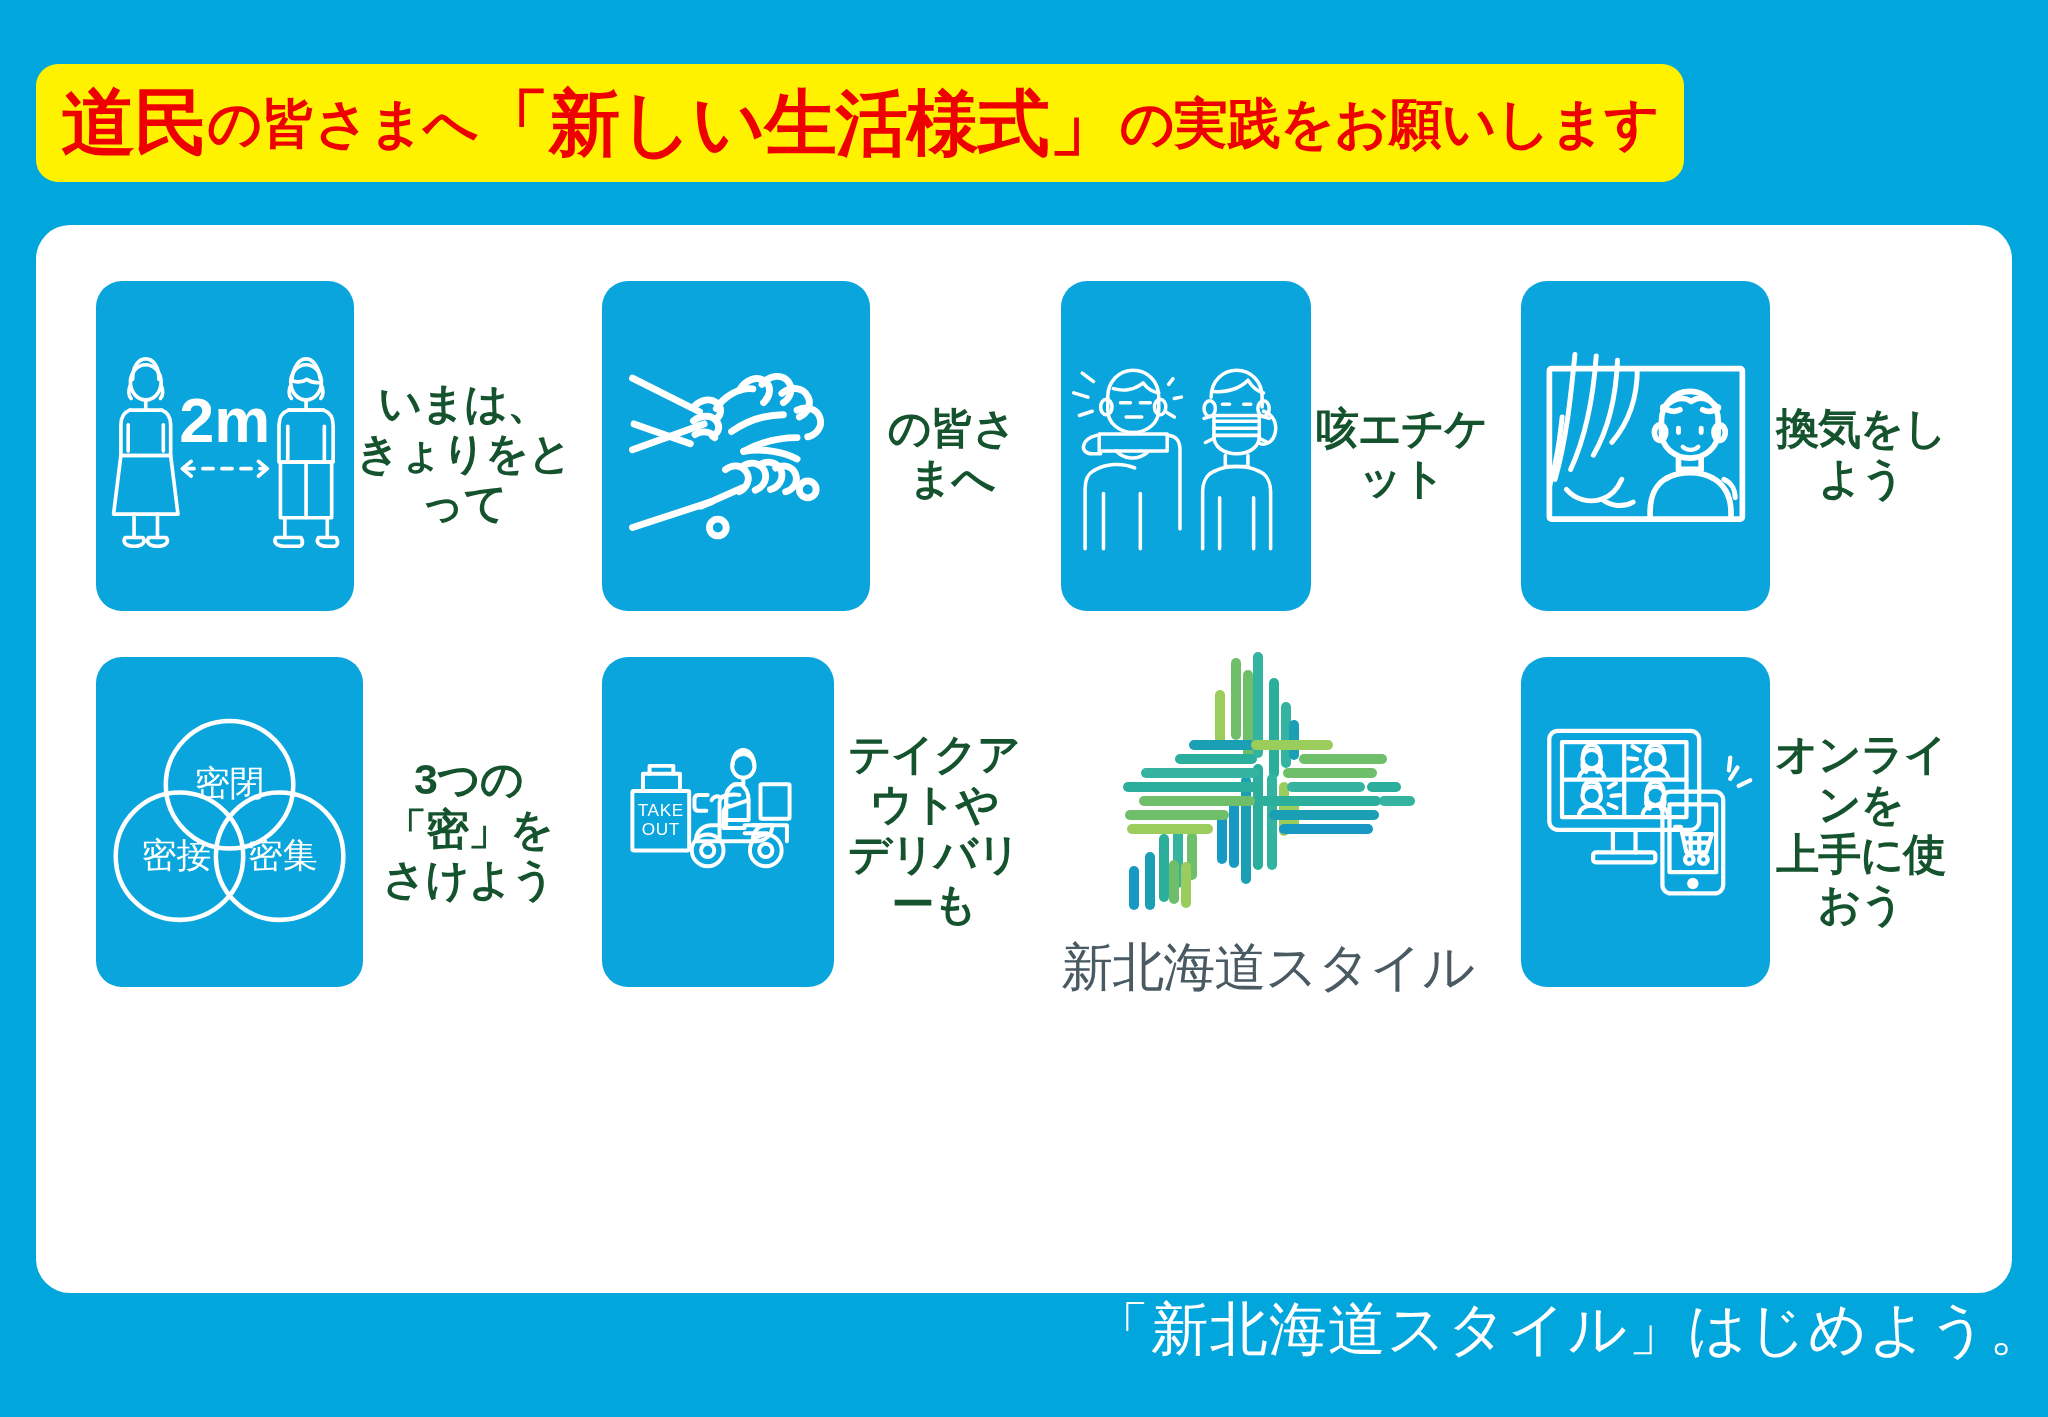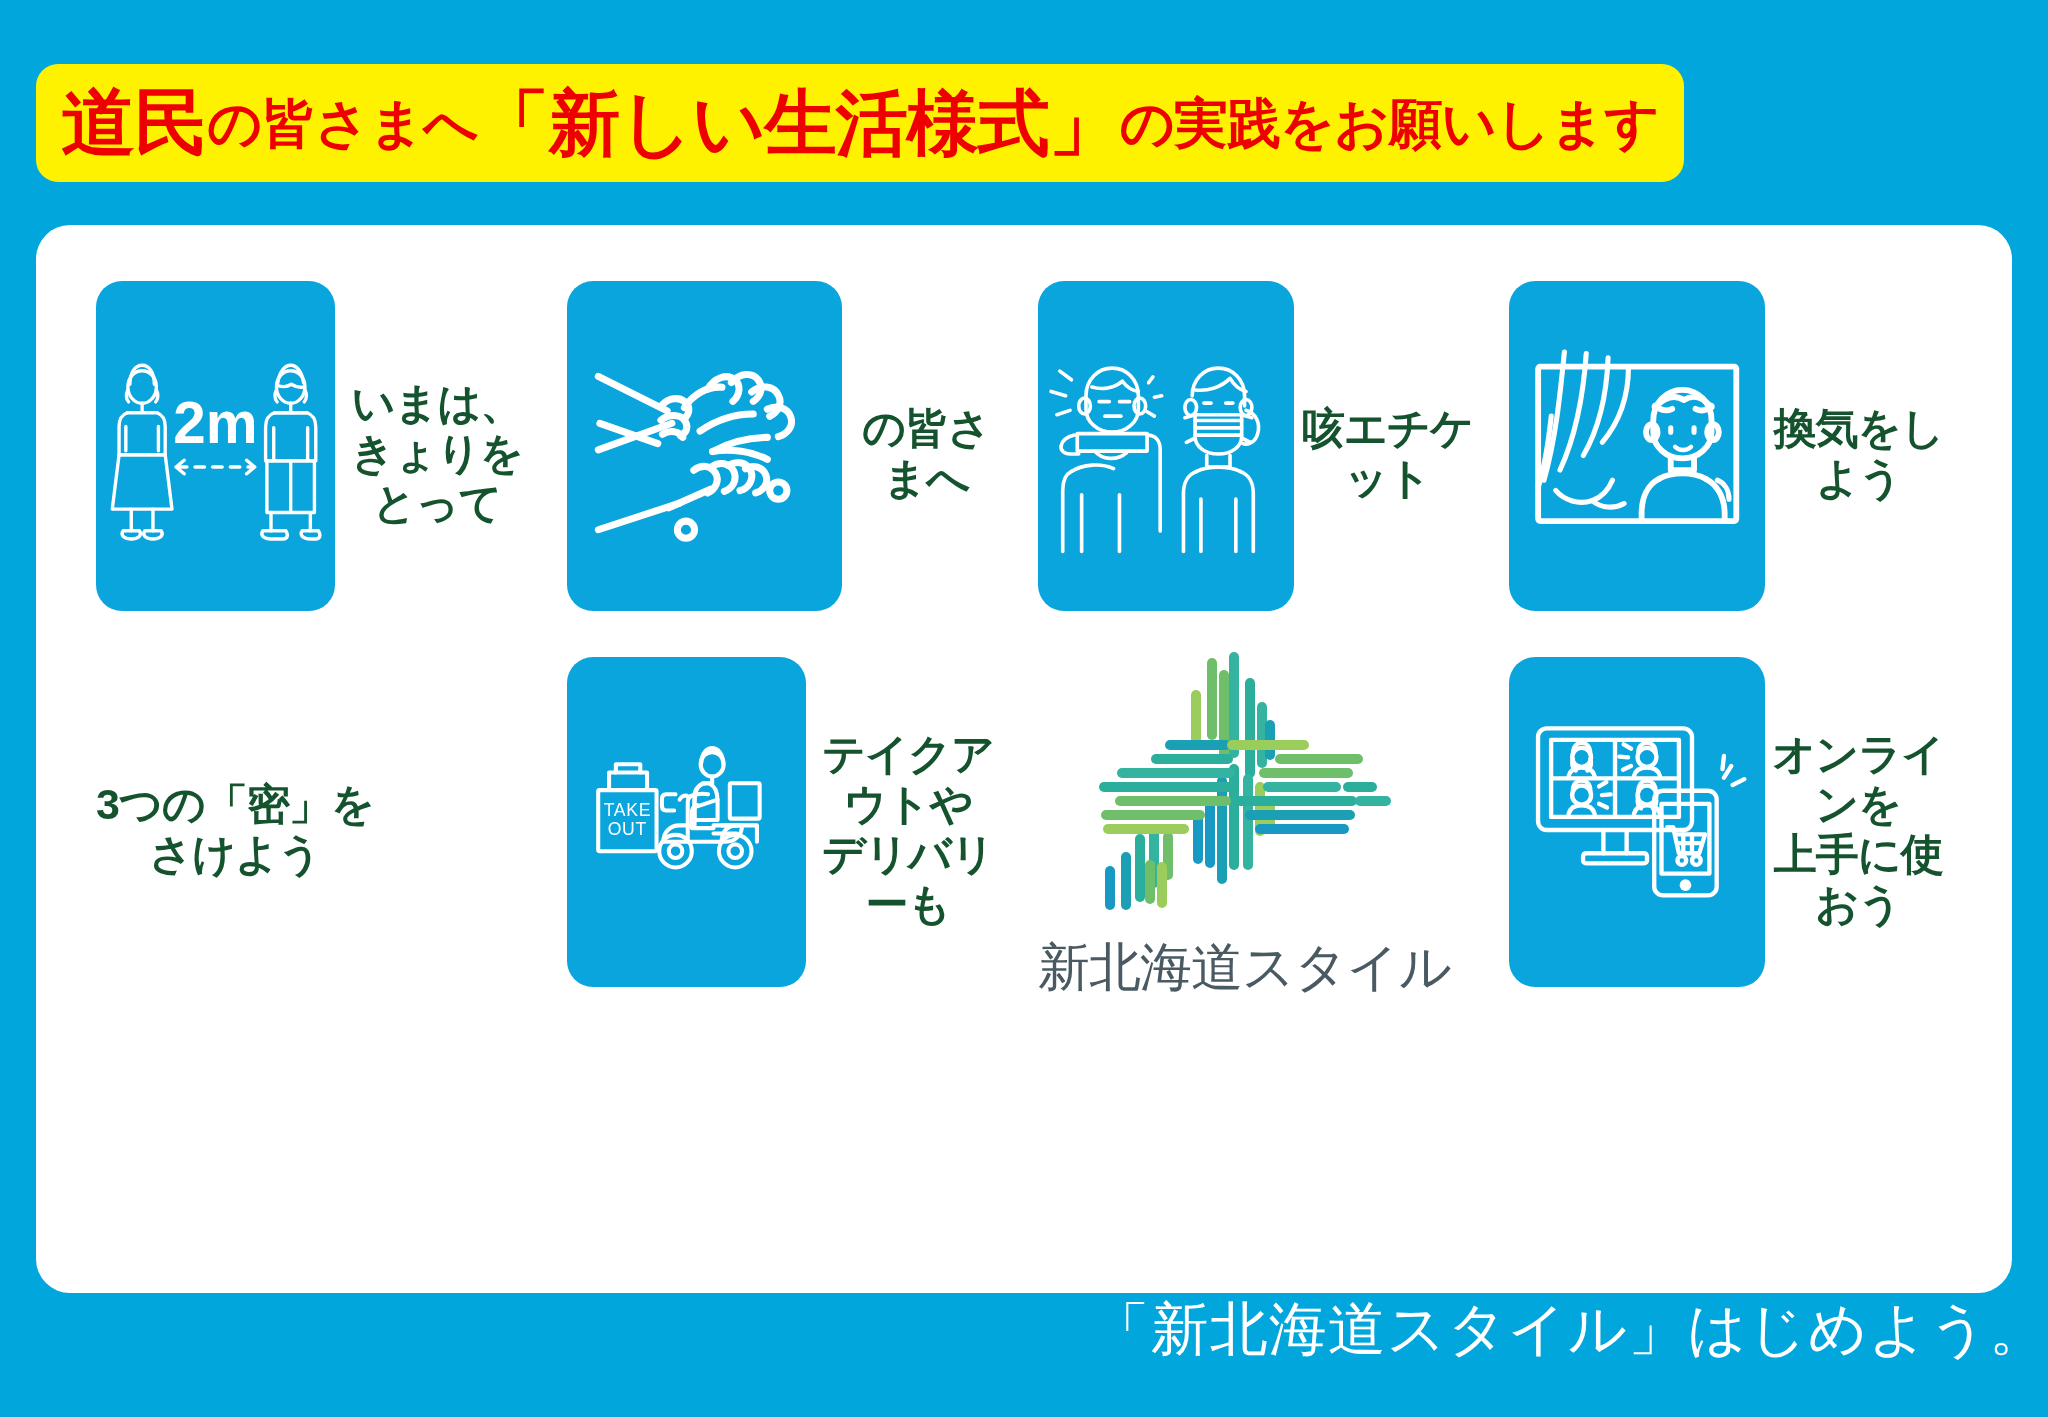--- a/index.html
+++ b/index.html
@@ -282,20 +282,30 @@
           <path d="M206 210c-16 8-24 26-24 48v10"></path>
           <path d="M270 210c16 8 26 26 26 48v10"></path>
           <path d="M206 210c18-10 46-10 64 0"></path>
           <path d="M286 212c10 4 16 14 16 26" stroke-width="7"></path>
         </svg>
       </div>
       <div class="caption">換気をしよう</div>
     </div>
 
     <div class="cell">
+      <div class="tile">
+        <svg viewBox="0 0 352 330" fill="none" stroke="#ffffff" stroke-width="6">
+          <circle cx="176" cy="116" r="84"></circle>
+          <circle cx="110" cy="210" r="84"></circle>
+          <circle cx="242" cy="210" r="84"></circle>
+          <text x="176" y="130" fill="#ffffff" stroke="none" text-anchor="middle" font-family="Liberation Sans, sans-serif" font-size="46">密閉</text>
+          <text x="106" y="224" fill="#ffffff" stroke="none" text-anchor="middle" font-family="Liberation Sans, sans-serif" font-size="46">密接</text>
+          <text x="246" y="224" fill="#ffffff" stroke="none" text-anchor="middle" font-family="Liberation Sans, sans-serif" font-size="46">密集</text>
+        </svg>
+      </div>
       <div class="caption">3つの「密」を
 さけよう</div>
     </div>
 
     <div class="cell">
       <div class="tile">
         <svg viewBox="0 0 352 330" fill="none" stroke="#ffffff" stroke-width="6" stroke-linecap="round" stroke-linejoin="round">
 
           <rect x="46" y="118" width="86" height="90" rx="2"></rect>
           <path d="M62 118V92h56v26"></path>

